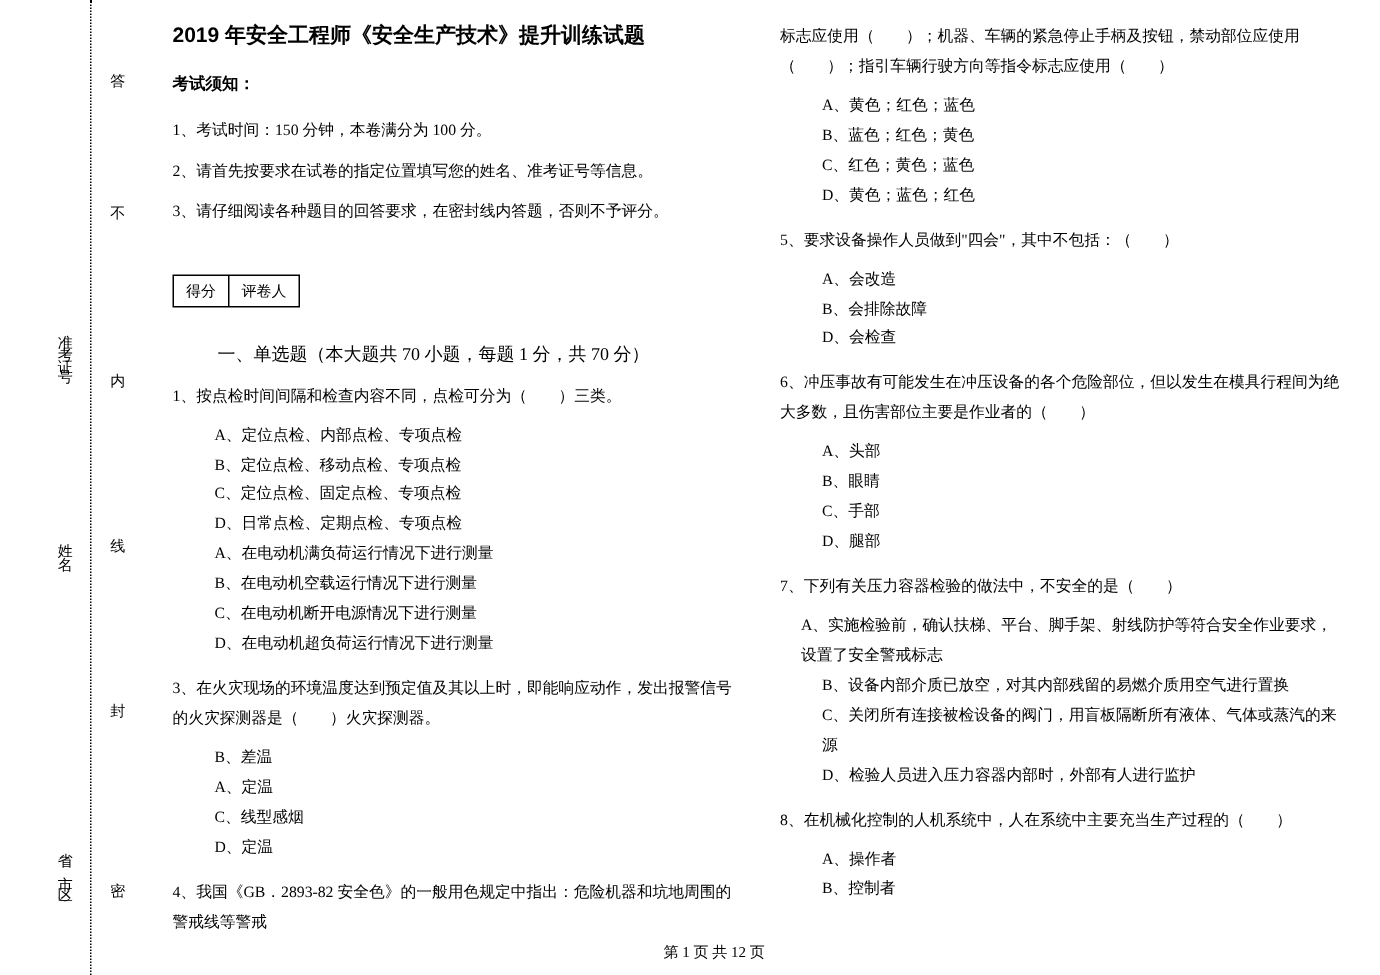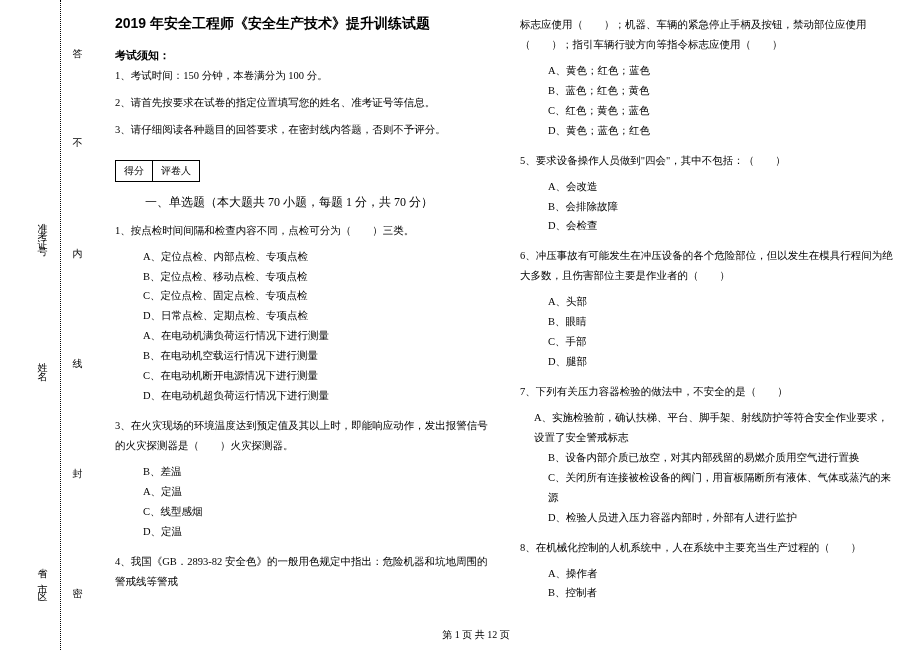--- a/index.html
+++ b/index.html
@@ -63,32 +63,32 @@
     .col-left { border-right: none; }
     .title {
       text-align: left;
       font-size: 14px;
       font-weight: bold;
       margin-bottom: 15px;
       font-family: "SimHei", sans-serif;
     }
     .section-label {
       font-weight: bold;
-      margin-bottom: 4px;
+      margin-bottom: 16px;
       font-size: 11px;
     }
     .instruction {
       margin-bottom: 8px;
       line-height: 1.8;
       font-size: 10.5px;
     }
     .score-box {
       display: inline-flex;
       border: 1px solid #000;
-      margin: 12px 0;
+      margin: 23px 0;
     }
     .score-cell {
       border-right: 1px solid #000;
       padding: 3px 8px;
       font-size: 10px;
     }
     .score-cell:last-child { border-right: none; }
     .section-title {
       display: inline-block;
       font-weight: normal;

